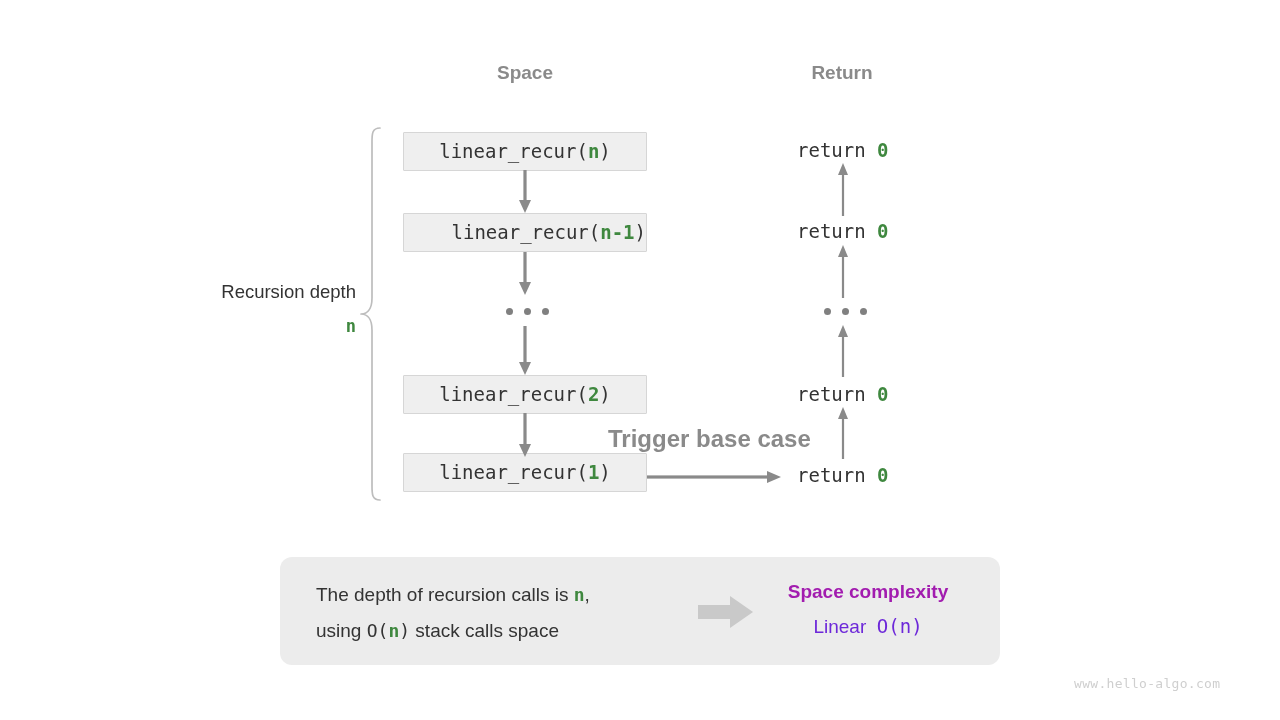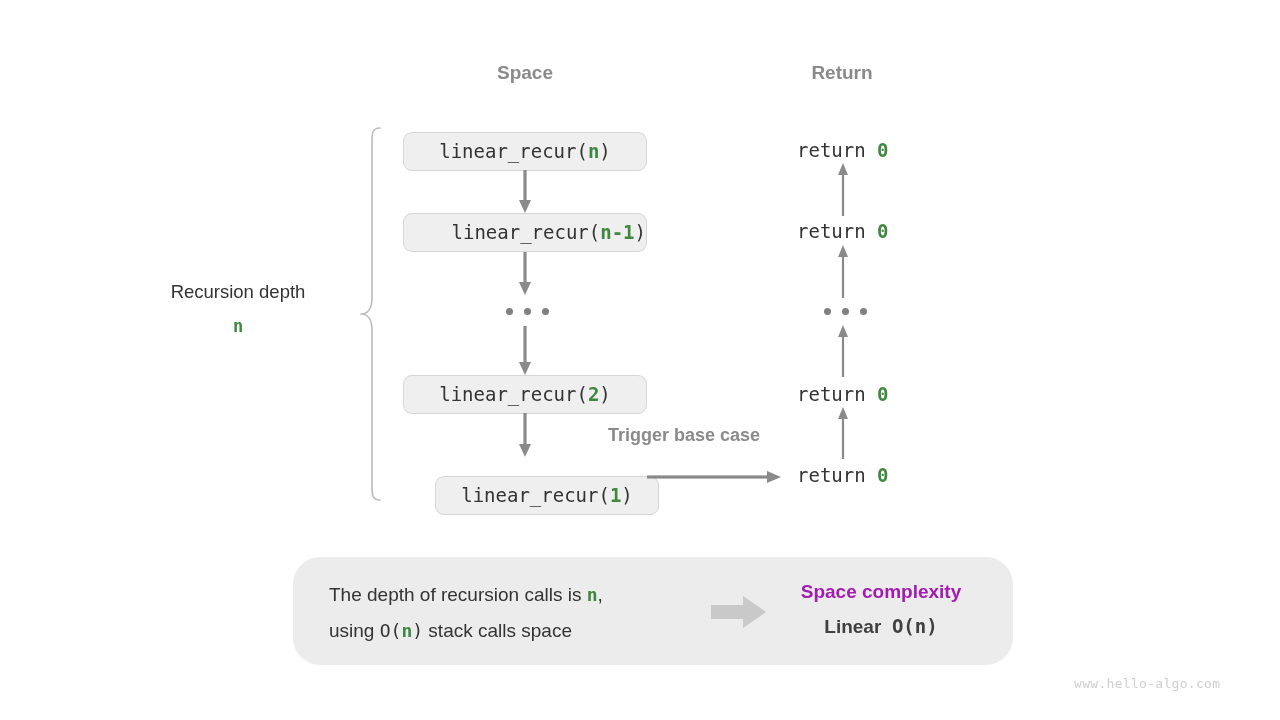--- a/index.html
+++ b/index.html
@@ -34,21 +34,21 @@
   }
   #call-header  { left: 425px; top: 62px; width: 200px; }
   #return-header{ left: 742px; top: 62px; width: 200px; }
 
   
   .depth-label {
     position: absolute;
     left: 120px;
     top: 283px;
     width: 236px;
-    text-align: center;
+    text-align: right;
     font-size: 18.5px;
     color: #333333;
     line-height: 1.0;
   }
   .depth-label .depth-title { display:block; }
   .depth-label .depth-var {
     display: block;
     margin-top: 16px;
     font-family: "DejaVu Sans Mono", monospace;
     font-weight: bold;
@@ -64,35 +64,35 @@
     width: 30px;
     height: 376px;
   }
 
   
   .code-box {
     position: absolute;
     box-sizing: border-box;
     background: #efefef;
     border: 1.6px solid #d6d6d6;
-    border-radius: 9px;
+    border-radius: 1px;
     height: 39px;
     line-height: 36px;
     text-align: center;
     font-family: "DejaVu Sans Mono", monospace;
     font-size: 19px;
     color: #333333;
     white-space: nowrap;
   }
   .code-box .hl { color: #3f883f; font-weight: bold; }
 
   #call-box-0 { left: 403px; top: 132px; width: 244px; }
   #call-box-1 { left: 403px; top: 213px; width: 244px; text-align: right; }
   #call-box-2 { left: 403px; top: 375px; width: 244px; }
-  #call-box-3 { left: 403px; top: 476px; width: 224px; margin-left: 32px; }
+  #call-box-3 { left: 403px; top: 453px; width: 244px; }
 
   
   .dots {
     position: absolute;
     display: flex;
     gap: 11px;
     align-items: center;
   }
   .dots i {
     display: block;
@@ -127,21 +127,21 @@
     left: 647px;
     top: 468px;
     width: 135px;
     height: 18px;
   }
   #trigger-label {
     position: absolute;
     left: 608px;
     top: 425px;
     font-weight: bold;
-    font-size: 18px;
+    font-size: 24px;
     color: #8a8a8a;
     white-space: nowrap;
   }
 
   
   .return-text {
     position: absolute;
     font-family: "DejaVu Sans Mono", monospace;
     font-size: 19px;
     color: #333333;
@@ -150,26 +150,26 @@
   }
   .return-text .hl { color: #3f883f; font-weight: bold; }
   #return-text-0 { top: 139px; }
   #return-text-1 { top: 220px; }
   #return-text-2 { top: 383px; }
   #return-text-3 { top: 464px; }
 
   
   #summary-panel {
     position: absolute;
-    left: 293px;
+    left: 280px;
     top: 557px;
     width: 720px;
     height: 108px;
     background: #ececec;
-    border-radius: 27px;
+    border-radius: 12px;
   }
   #summary-left {
     position: absolute;
     left: 36px;
     top: 20px;
     font-size: 19px;
     color: #333333;
     line-height: 36px;
     white-space: nowrap;
   }
@@ -200,23 +200,23 @@
   #summary-right .sc-title {
     display: block;
     font-weight: bold;
     font-size: 19px;
     color: #a21caf;
     line-height: 34px;
     white-space: nowrap;
   }
   #summary-right .sc-value {
     display: block;
-    font-weight: bold;
-    font-size: 19px;
-    color: #404040;
+    font-weight: normal;
+    font-size: 19px;
+    color: #6d28d9;
     line-height: 34px;
     white-space: nowrap;
   }
   #summary-right .sc-value .mono {
     font-family: "DejaVu Sans Mono", monospace;
   }
 
   
   #watermark {
     position: absolute;

